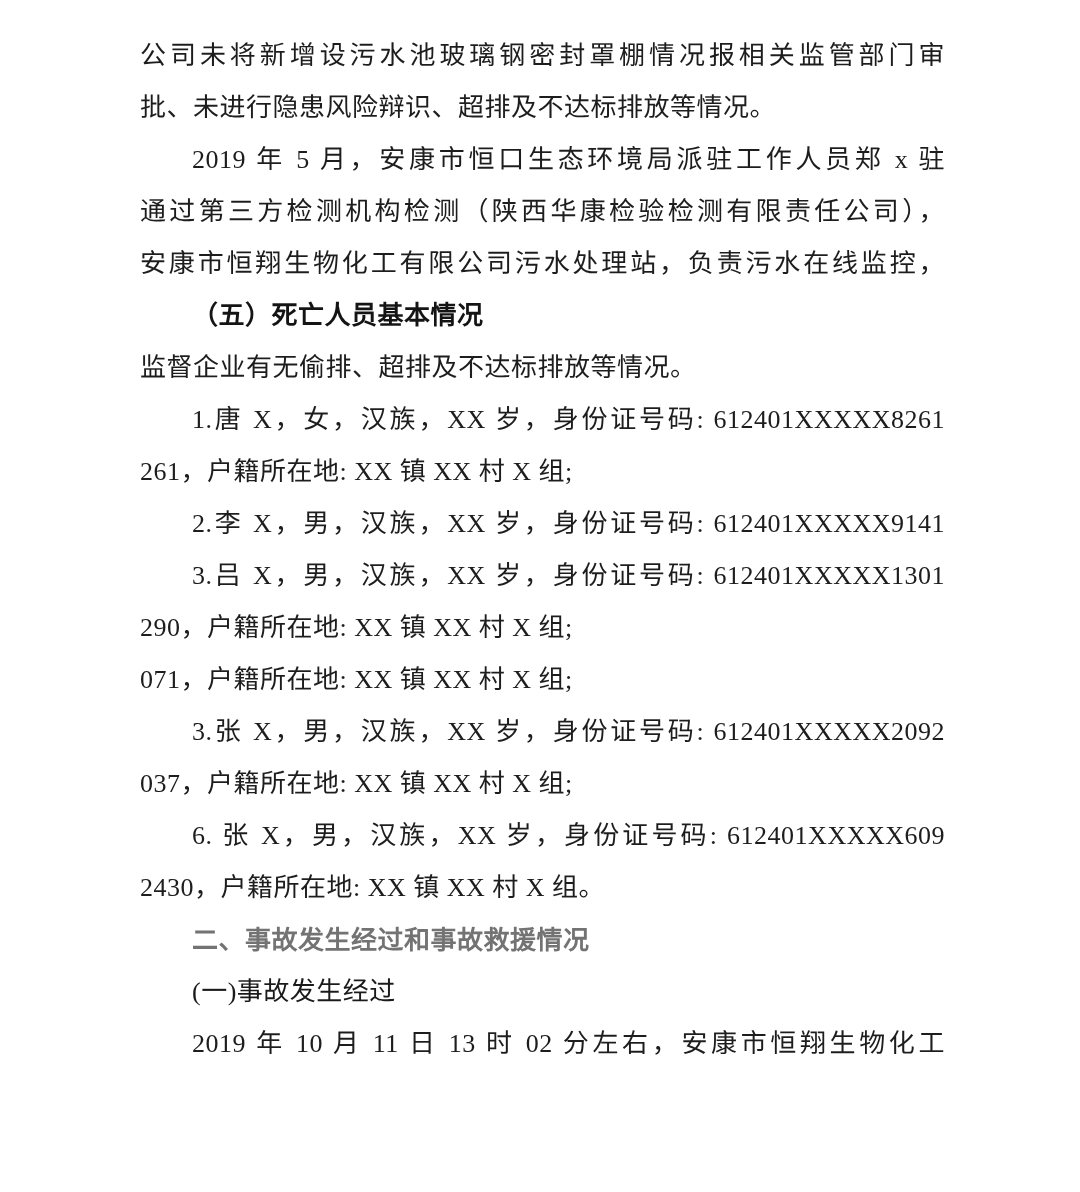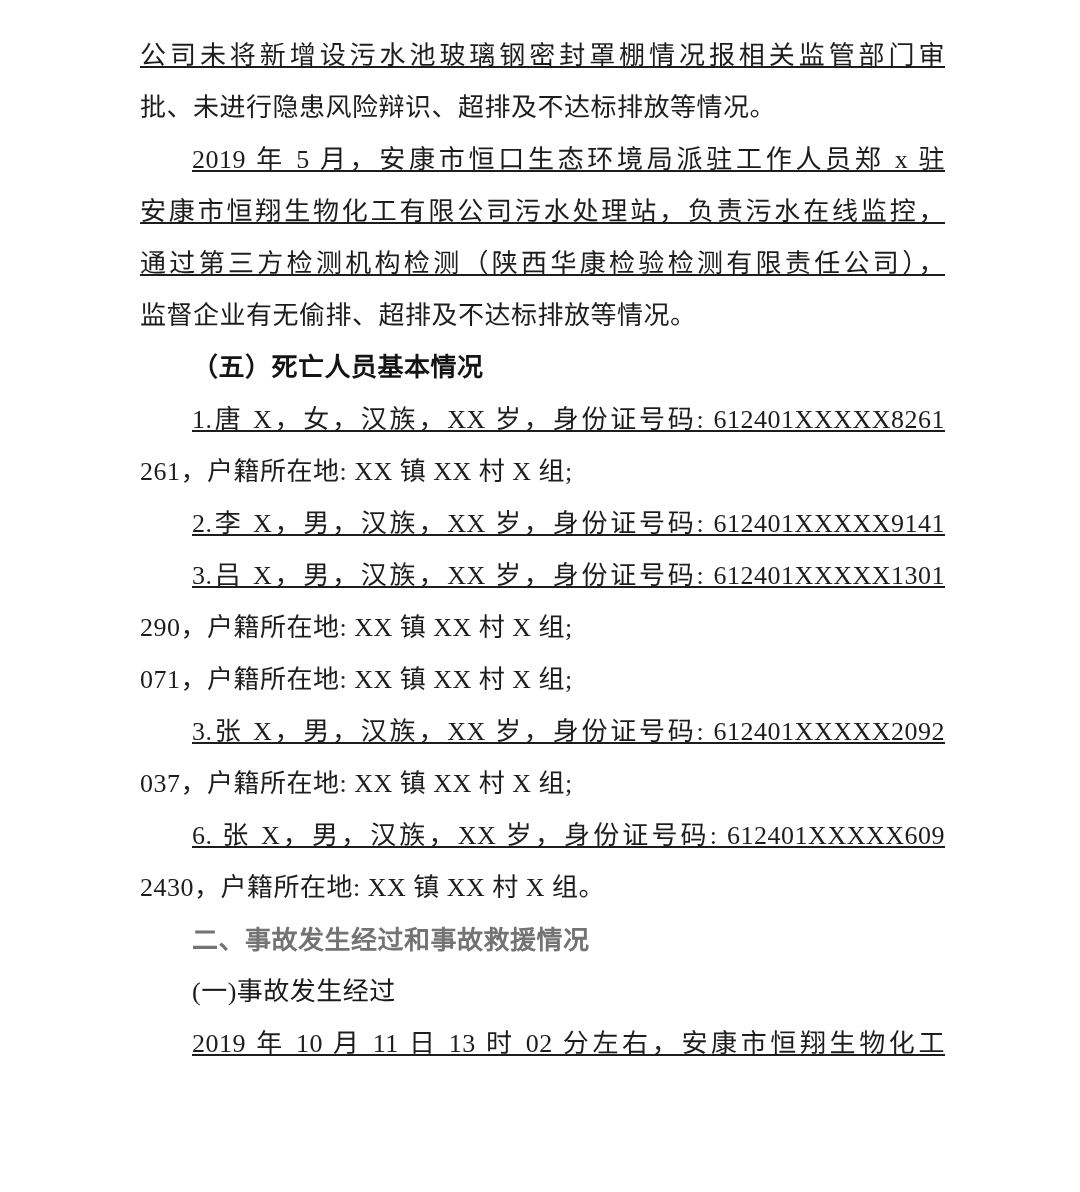--- a/index.html
+++ b/index.html
@@ -26,21 +26,20 @@
     height: 52px;
     color: #1d1d1d;
     text-align: left;
     letter-spacing: 0.5px;
     white-space: normal;
   }
   .justify {
     text-align: justify;
     text-align-last: justify;
     text-justify: inter-character;
-    text-decoration: underline;
   }
   .indent {
     padding-left: 52px;
   }
   .h-kai {
     font-weight: bold;
     color: #141414;
   }
   .h-hei {
     font-family: "Liberation Sans", "DejaVu Sans", sans-serif;
@@ -54,25 +53,25 @@
 </style>
 </head>
 <body>
 
 <div class="page">
 
   <div class="line justify">公司未将新增设污水池玻璃钢密封罩棚情况报相关监管部门审</div>
   <div class="line">批、未进行隐患风险辩识、超排及不达标排放等情况。</div>
 
   <div class="line indent justify">2019 年 5 月，安康市恒口生态环境局派驻工作人员郑 x 驻</div>
+  <div class="line justify">通过第三方检测机构检测（陕西华康检验检测有限责任公司），</div>
   <div class="line justify">安康市恒翔生物化工有限公司污水处理站，负责污水在线监控，</div>
-  <div class="line justify">通过第三方检测机构检测（陕西华康检验检测有限责任公司），</div>
+  <div class="line indent h-kai">（五）死亡人员基本情况</div>
+
   <div class="line">监督企业有无偷排、超排及不达标排放等情况。</div>
-
-  <div class="line indent h-kai">（五）死亡人员基本情况</div>
 
   <div class="line indent justify">1.唐 X，女，汉族，XX 岁，身份证号码: 612401XXXXX8261</div>
   <div class="line">261，户籍所在地: XX 镇 XX 村 X 组;</div>
   <div class="line indent justify">2.李 X，男，汉族，XX 岁，身份证号码: 612401XXXXX9141</div>
   <div class="line indent justify">3.吕 X，男，汉族，XX 岁，身份证号码: 612401XXXXX1301</div>
   <div class="line">290，户籍所在地: XX 镇 XX 村 X 组;</div>
   <div class="line">071，户籍所在地: XX 镇 XX 村 X 组;</div>
   <div class="line indent justify">3.张 X，男，汉族，XX 岁，身份证号码: 612401XXXXX2092</div>
   <div class="line">037，户籍所在地: XX 镇 XX 村 X 组;</div>
   <div class="line indent justify">6. 张 X，男，汉族，XX 岁，身份证号码: 612401XXXXX609</div>

